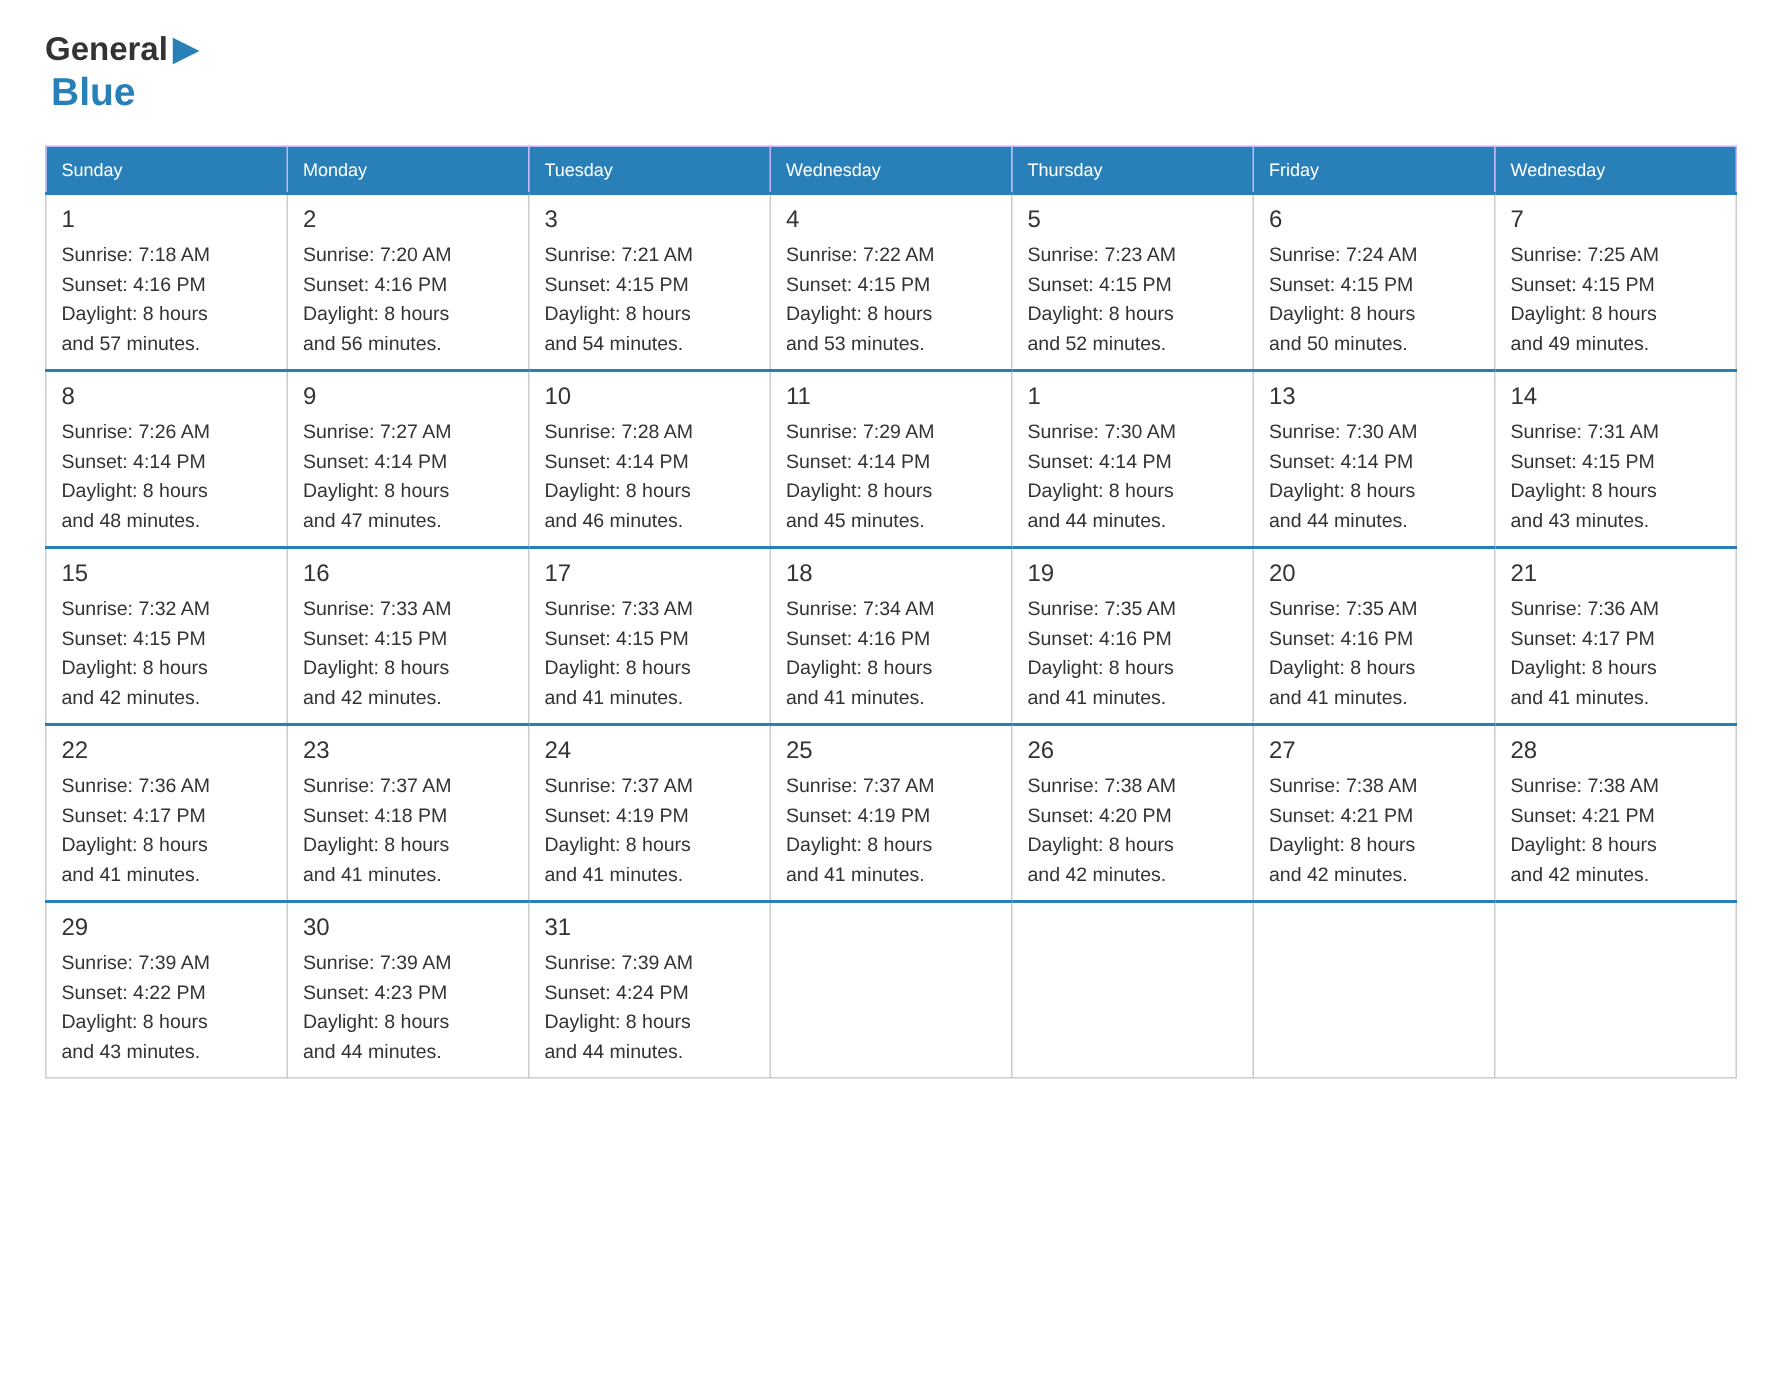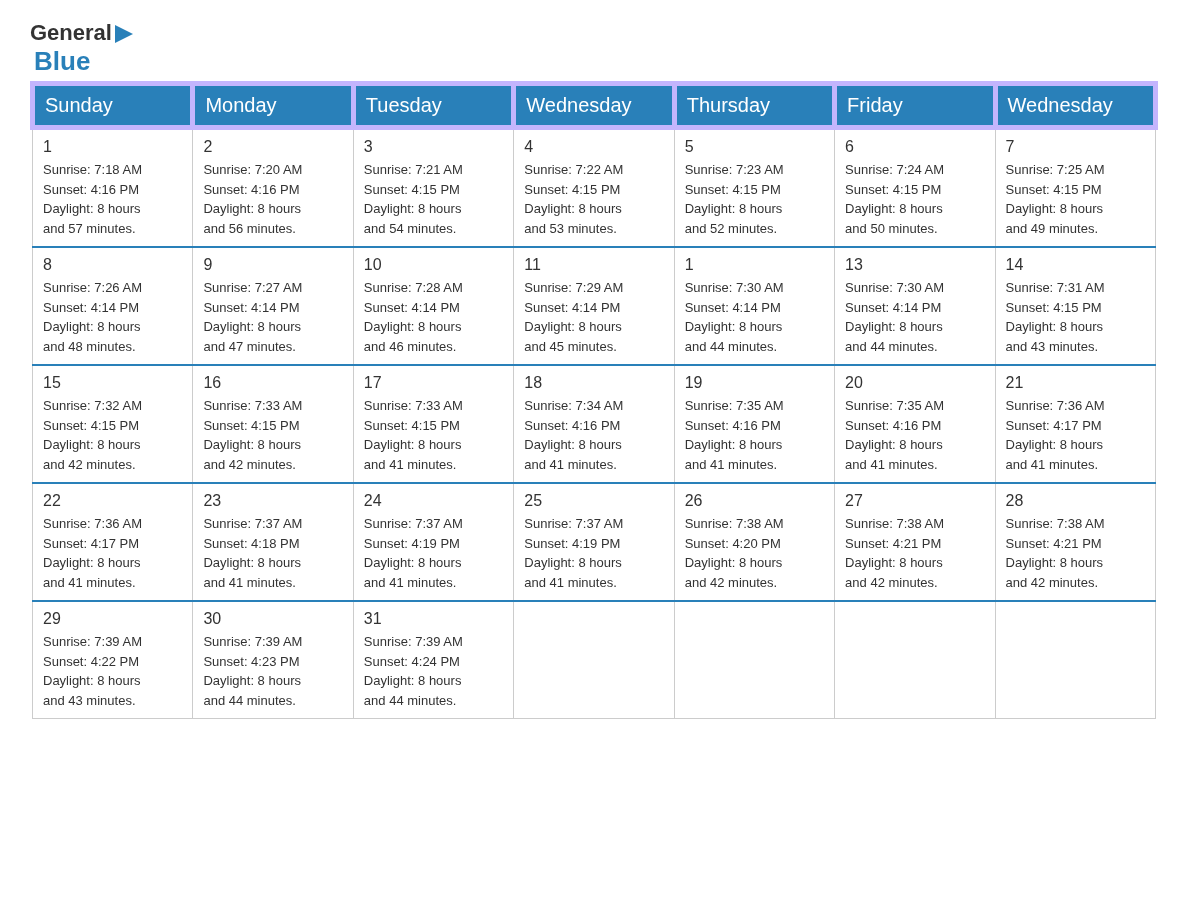--- a/index.html
+++ b/index.html
@@ -8,21 +8,21 @@
       background: #fff;
       color: #333;
       width: 1188px;
       min-height: 918px;
       padding: 20px 30px;
     }
     .header {
       display: flex;
       justify-content: space-between;
       align-items: center;
-      margin-bottom: 4px;
+      margin-bottom: 20px;
     }
     .logo-text-general {
       font-size: 22px;
       font-weight: bold;
       color: #333;
     }
     .logo-text-blue {
       font-size: 26px;
       font-weight: bold;
       color: #2980b9;
@@ -43,23 +43,23 @@
     }
     .calendar {
       width: 100%;
       border-collapse: collapse;
     }
     .calendar thead th {
       background-color: #2980b9;
       color: #fff;
       padding: 8px 10px;
       text-align: left;
-      font-size: 20px;
+      font-size: 12px;
       font-weight: normal;
-      border: 5px solid #c4b5fd;
+      border: 1px solid #c4b5fd;
     }
     .calendar tbody td {
       vertical-align: top;
       padding: 8px 10px;
       border: 1px solid #ccc;
       border-top: 2px solid #2980b9;
       font-size: 13px;
       width: 14.28%;
       min-height: 100px;
     }

